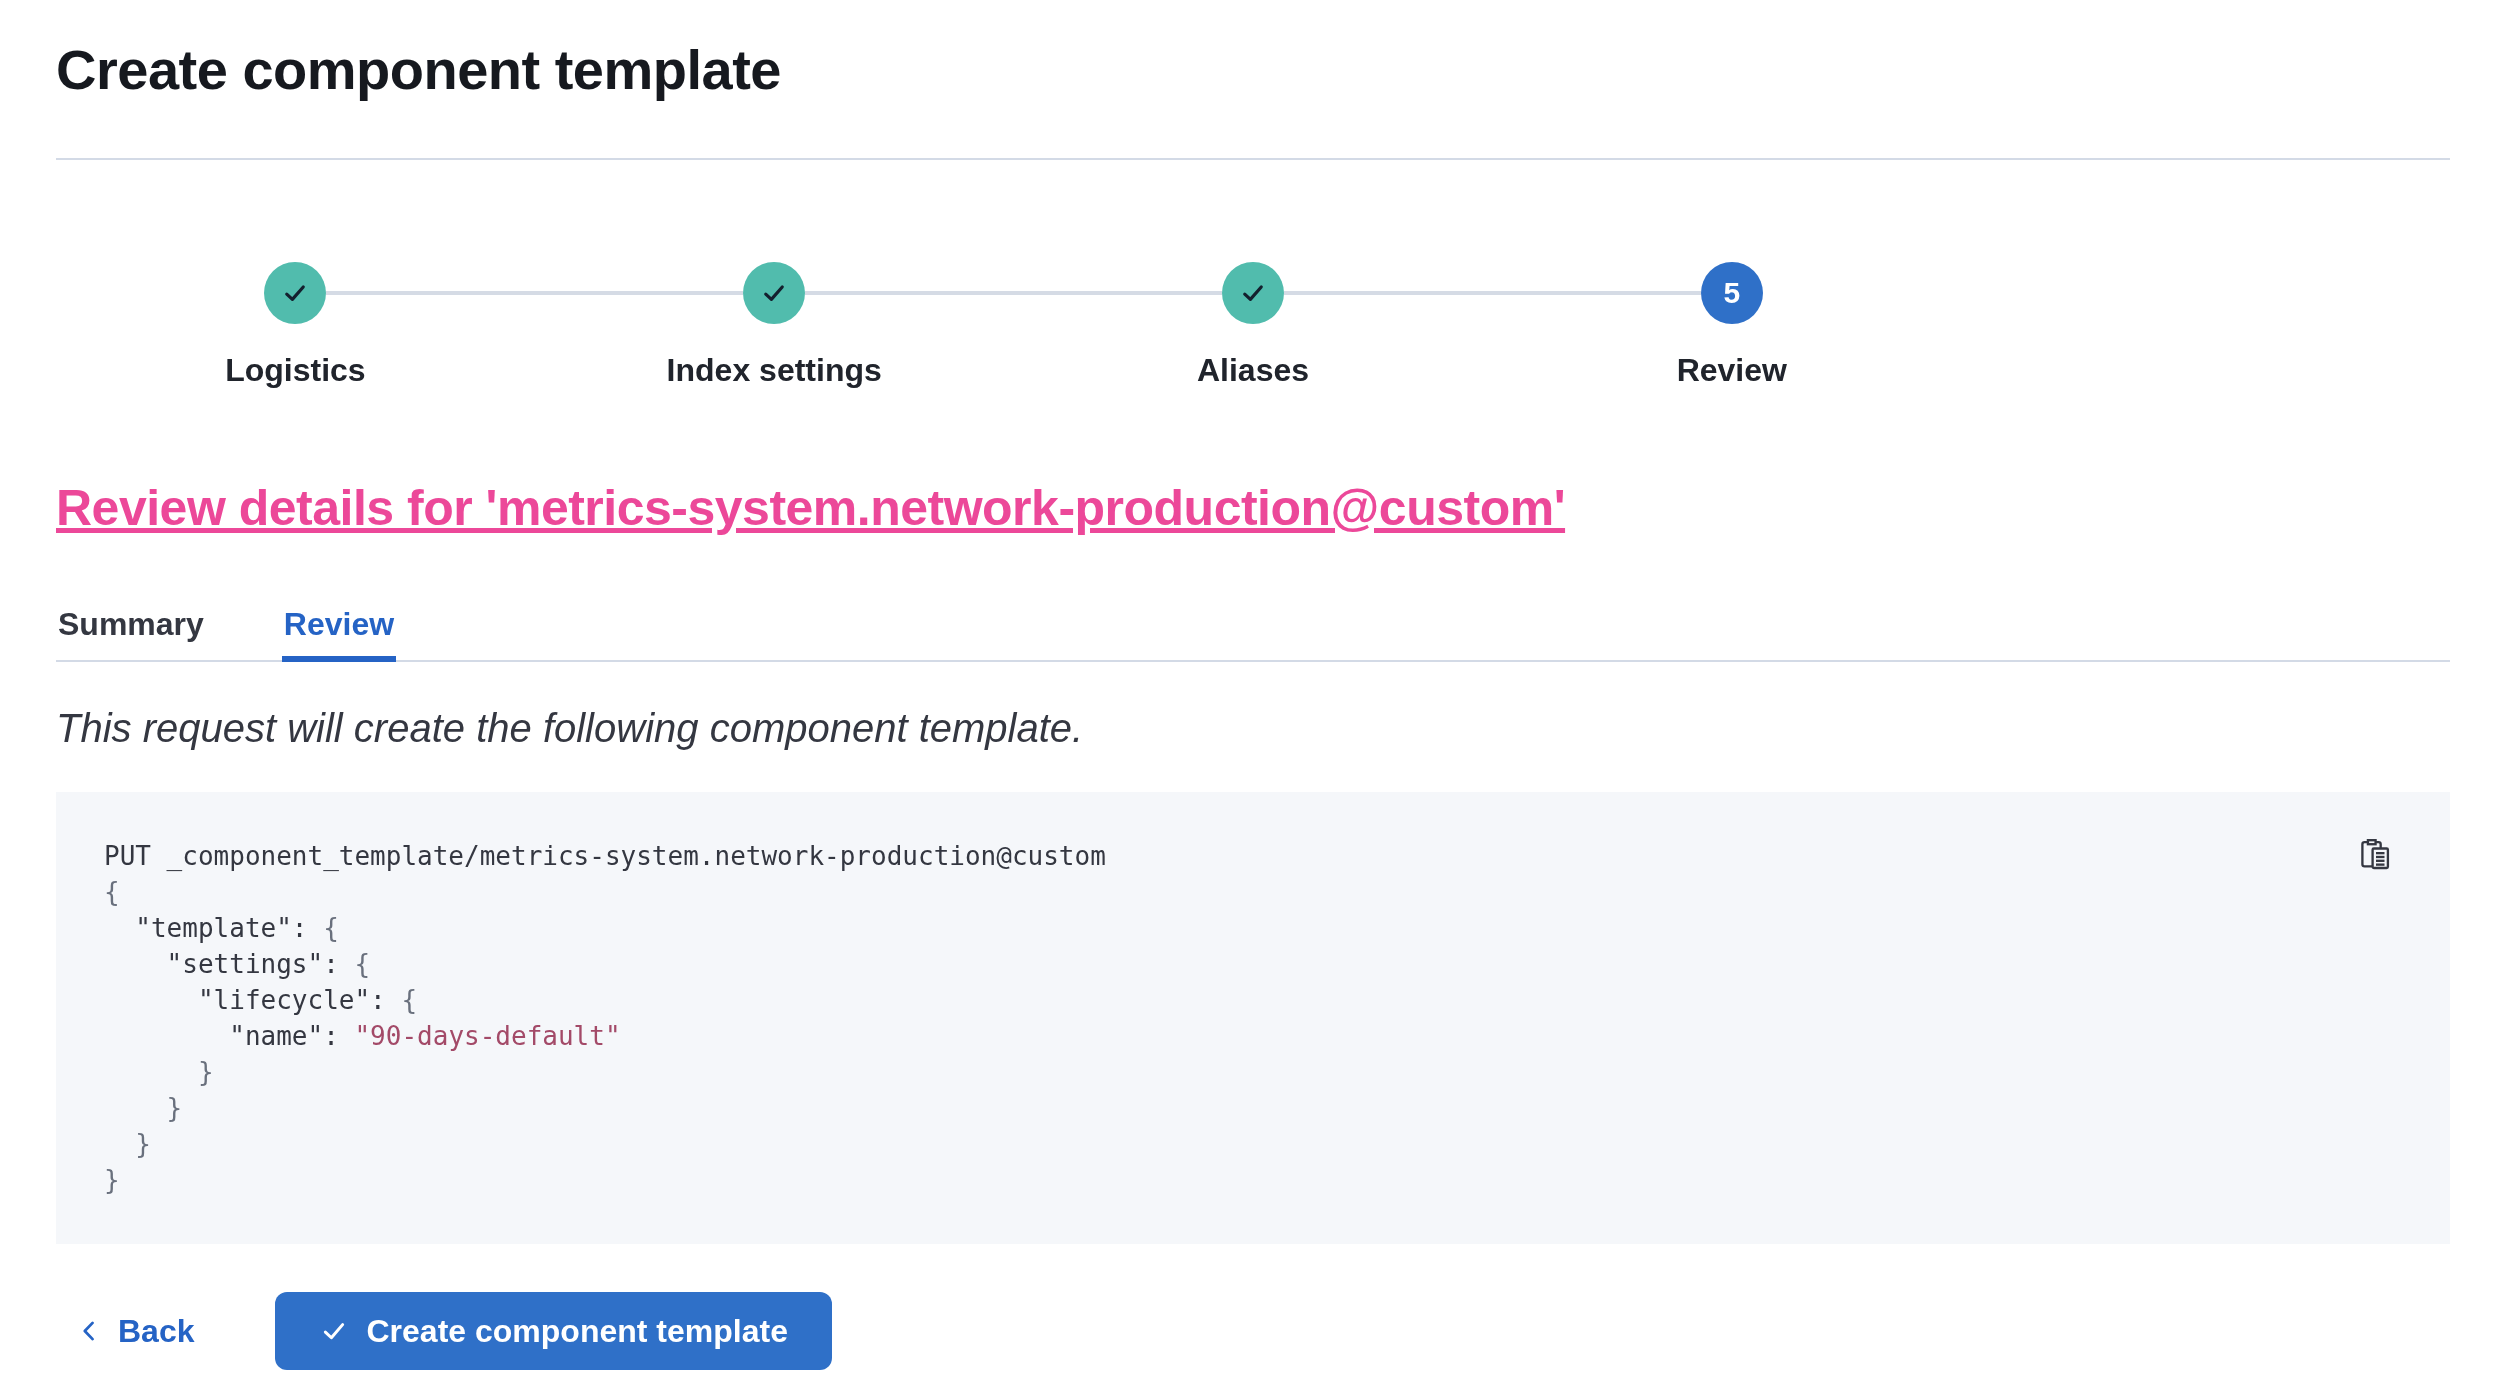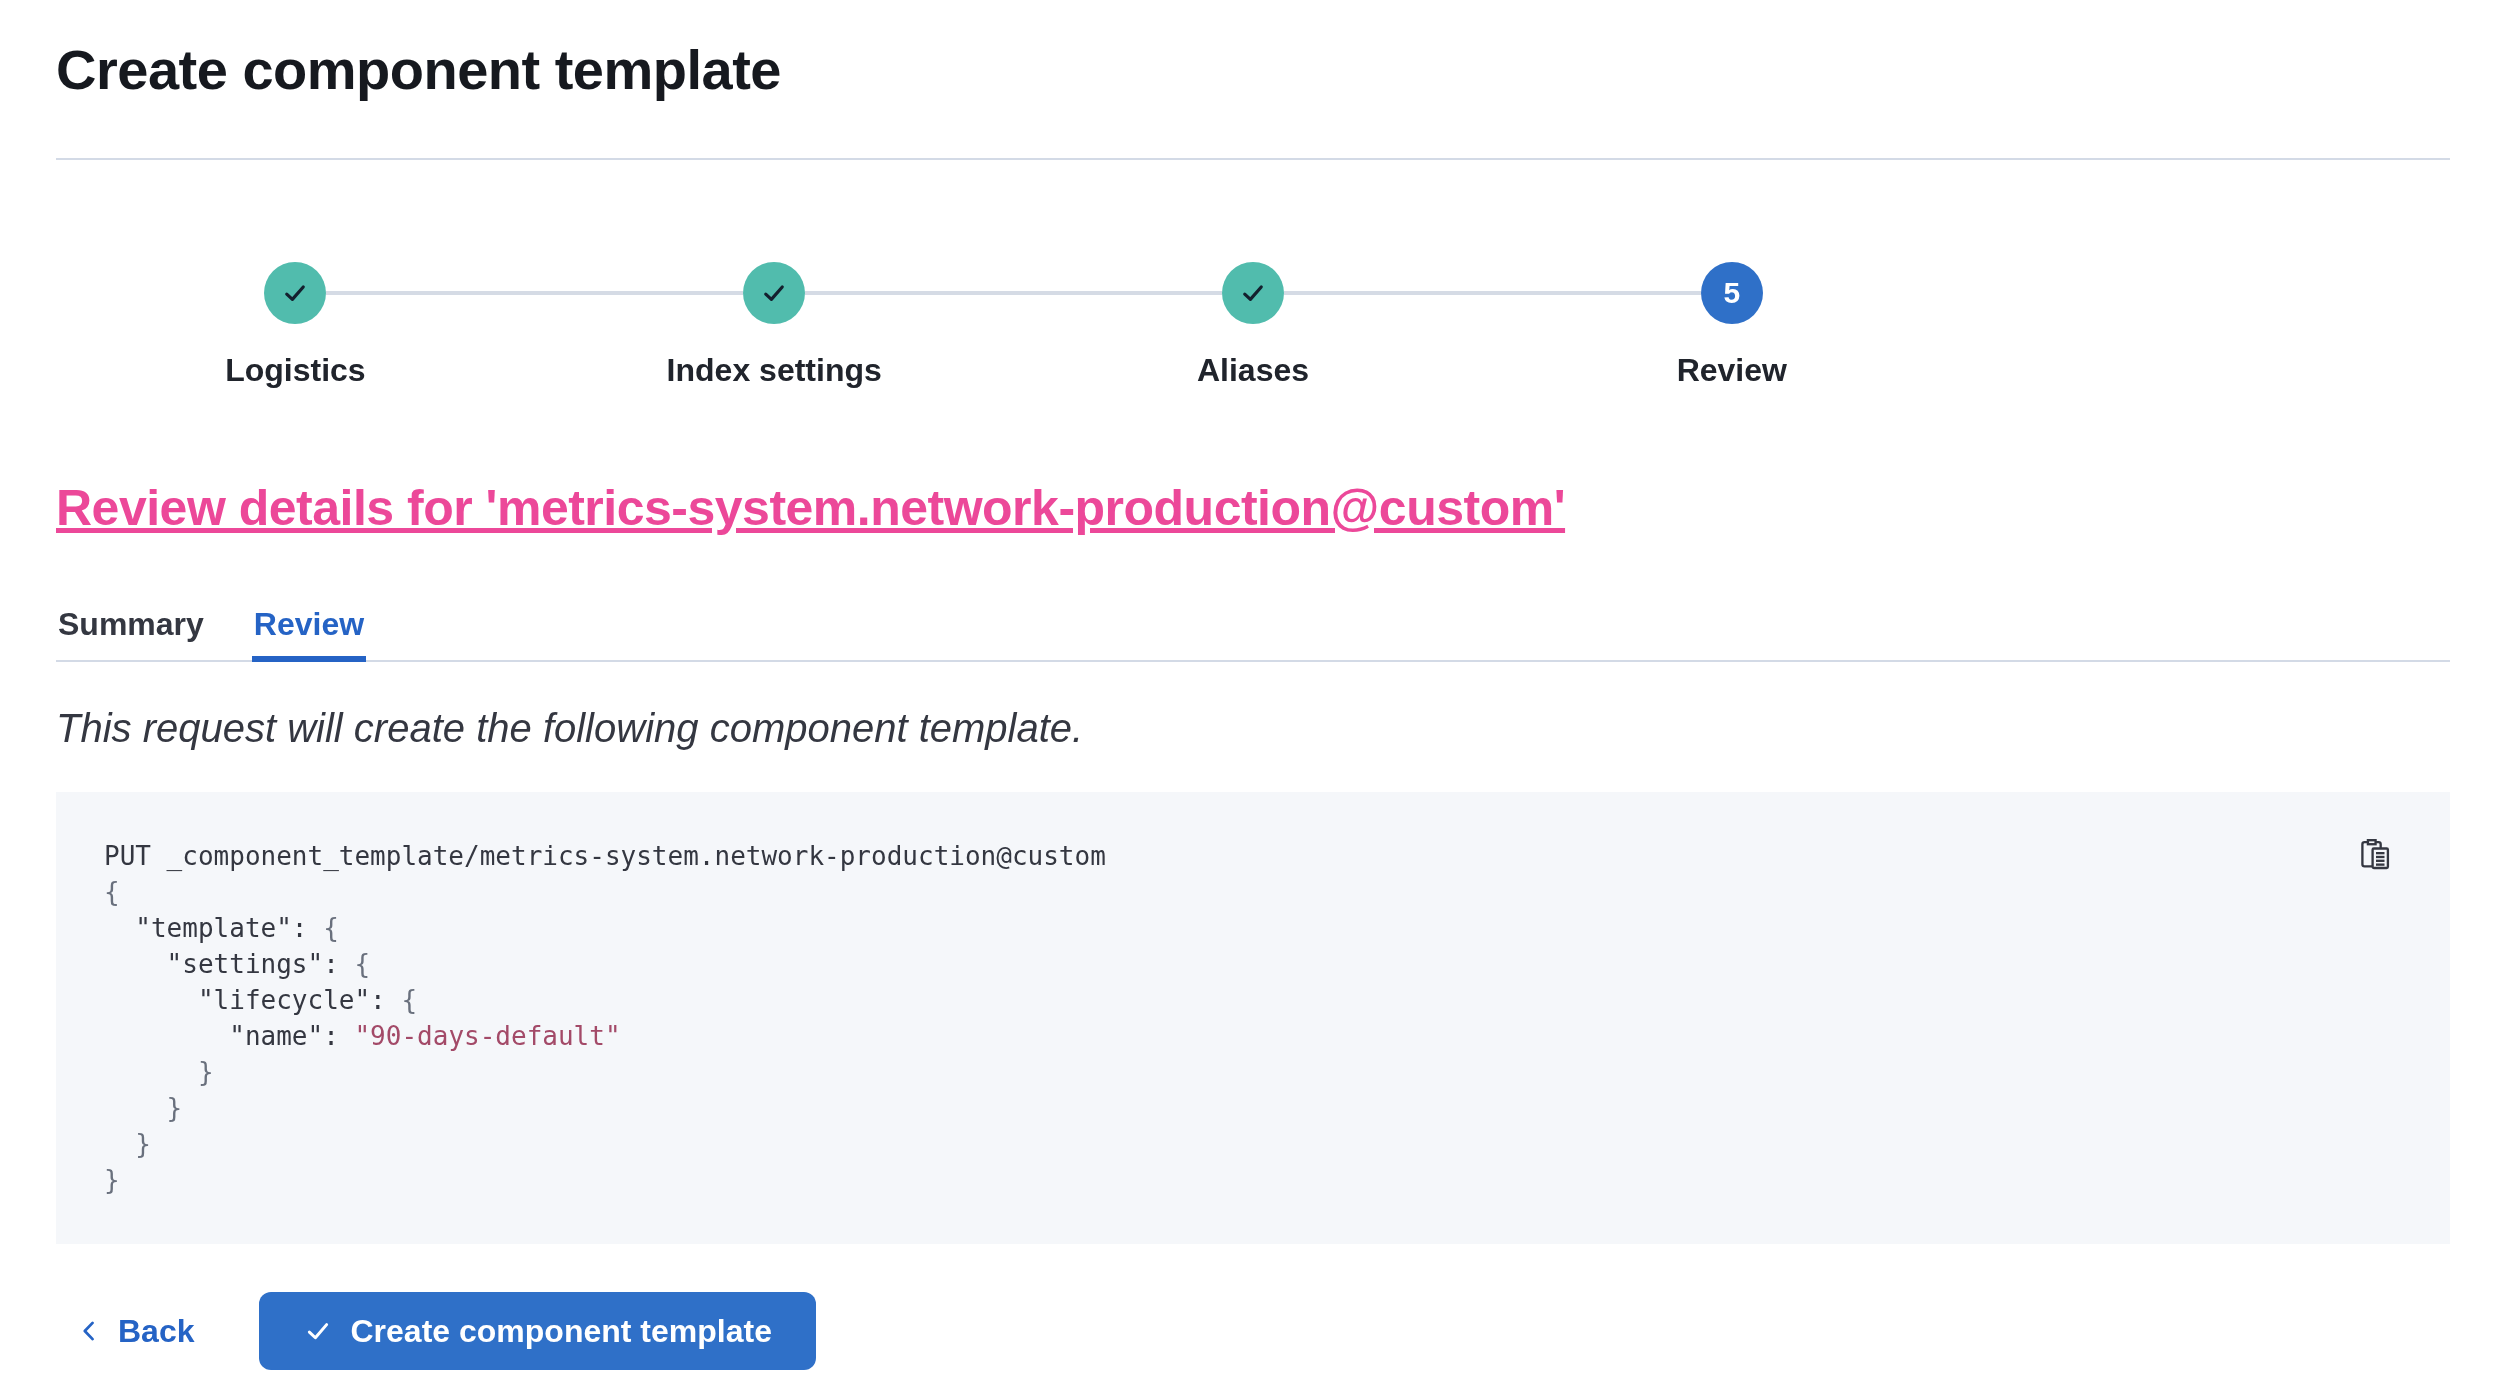--- a/index.html
+++ b/index.html
@@ -92,21 +92,21 @@
     line-height: 60px;
     font-weight: bold;
     color: #ec4899;
     letter-spacing: -0.5px;
     text-decoration: underline;
   }
 
   
   .tabs {
     display: flex;
-    gap: 46px;
+    gap: 76px;
     margin-top: 66px;
     border-bottom: 2px solid #d3dae6;
   }
   .tab {
     font-size: 32px;
     line-height: 40px;
     font-weight: bold;
     color: #343741;
     padding: 0 2px 16px;
     position: relative;
@@ -165,21 +165,21 @@
     align-items: center;
     justify-content: center;
   }
 
   
   .footer {
     display: flex;
     align-items: center;
     margin-top: 48px;
     padding-left: 12px;
-    gap: 56px;
+    gap: 72px;
   }
   .back-btn {
     display: inline-flex;
     align-items: center;
     gap: 16px;
     background: transparent;
     border: none;
     color: #2563c5;
     font-family: inherit;
     font-size: 32px;

